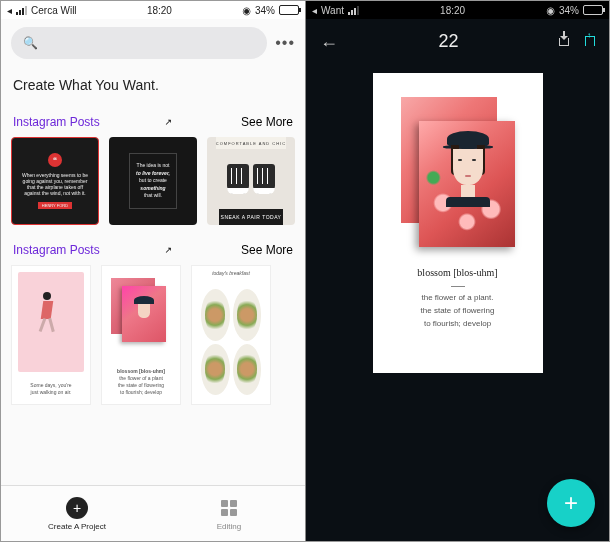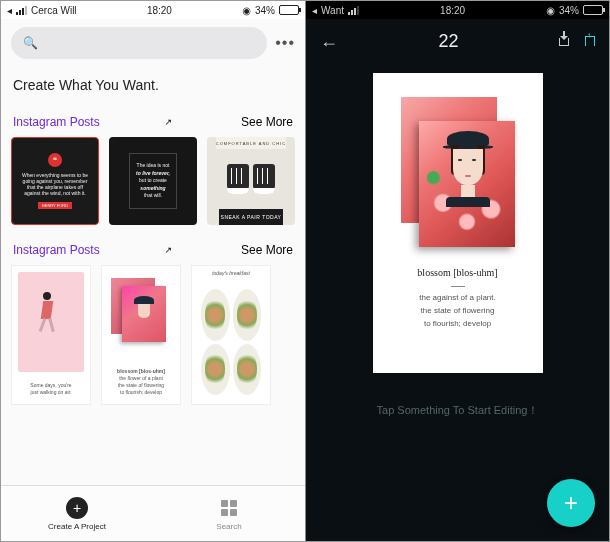--- a/index.html
+++ b/index.html
@@ -242,21 +242,21 @@
       </div>
       <div class="tab">
         <div class="tab-icon">
             <div class="grid-ic">
               <span></span>
               <span></span>
               <span></span>
               <span></span>
             </div>
           </div>
-        <span>Search</span>
+        <span>Editing</span>
       </div>
     </div>
   </div>
 
   <div class="phone phone-right">
     <div class="status-bar dark">
       <div class="status-left">
         <span>◂</span>
         <span>Want</span>
         <span class="sig-bars">
@@ -295,27 +295,26 @@
                 <div class="m-hair r"></div>
               <div class="m-face"></div>
                 <div class="m-neck"></div>
                 <div class="m-top"></div>
             </div>
           </div>
         </div>
         <div class="caption">
           <div class="t">blossom [blos-uhm]</div>
           <div class="line"></div>
-          <div>the against of a plant.</div>
+          <div>the flower of a plant.</div>
           <div>the state of flowering</div>
           <div>to flourish; develop</div>
         </div>
       </div>
     </div>
 
-    <div class="hint">Tap Something To Start Editing！</div>
 
     <div class="fab">
       <span>+</span>
     </div>
   </div>
 
 </div>
 
 </body></html>

